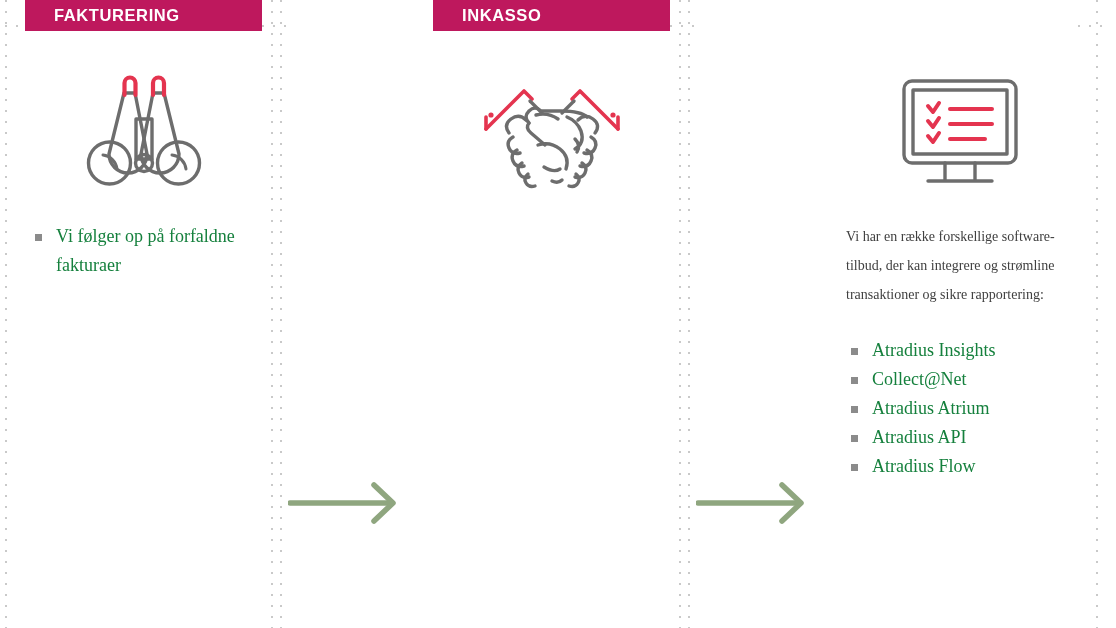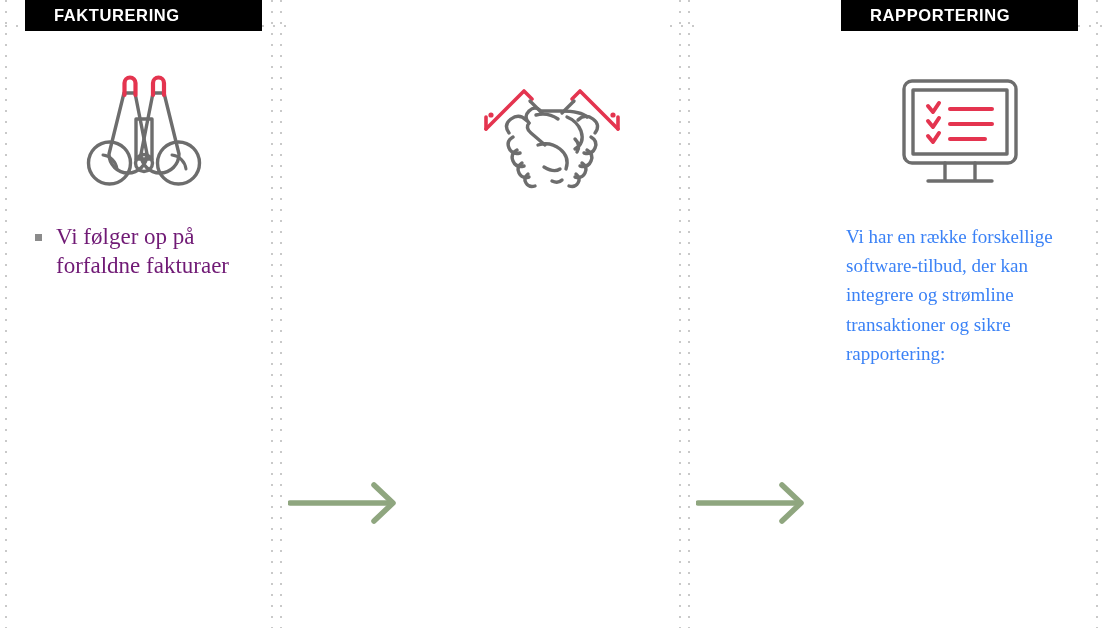--- a/index.html
+++ b/index.html
@@ -43,21 +43,21 @@
   .col-1 { left: 25px; }
   .col-2 { left: 433px; }
   .col-3 { left: 841px; }
 
   .col-header {
     position: absolute;
     top: 0;
     left: 0;
     width: 237px;
     height: 31px;
-    background: #000000;
+    background: #be185d;
     box-sizing: border-box;
   }
   .col-header-label {
     position: absolute;
     left: 29px;
     top: 6px;
     color: #ffffff;
     font-family: "Liberation Sans", "DejaVu Sans", sans-serif;
     font-weight: bold;
     font-size: 16.5px;
@@ -81,38 +81,38 @@
   .col-body {
     position: absolute;
     left: 0;
     width: 237px;
   }
   .col-1 .col-body { top: 222px; }
   .col-2 .col-body { top: 222px; }
   .col-3 .col-body { top: 222px; }
 
   .intro-para {
-    color: #3b82f6;
-    font-size: 19px;
+    color: #404040;
+    font-size: 14px;
     line-height: 29.2px;
     margin: 0 0 0 5px;
     width: 225px;
   }
 
   ul.bullets {
     list-style: none;
     margin: 0;
     padding: 0;
   }
   ul.bullets.spaced { margin-top: 26px; }
 
   ul.bullets li {
     position: relative;
-    color: #701a75;
-    font-size: 23px;
+    color: #15803d;
+    font-size: 18px;
     line-height: 29.2px;
     padding-left: 31px;
     margin: 0;
   }
   ul.bullets li::before {
     content: "";
     position: absolute;
     left: 10px;
     top: 12px;
     width: 7px;
@@ -176,20 +176,23 @@
 
   <div class="col-body">
     <ul class="bullets">
       <li>Vi følger op på forfaldne fakturaer</li>
     </ul>
   </div>
 </div>
 
 <div class="column col-2">
 
+  <div class="col-header">
+    <span class="col-header-label">INKASSO</span>
+  </div>
 
   <div class="icon-zone">
     <svg width="160" height="125" viewBox="0 0 160 125">
 
       <g fill="none" stroke="#e4344f" stroke-width="3.6" stroke-linecap="round" stroke-linejoin="round">
         <path d="M14 58 L22 50 L52 20 L60 28"></path>
         <path d="M14 58 L14 46"></path>
         <path d="M146 58 L138 50 L108 20 L100 28"></path>
         <path d="M146 58 L146 46"></path>
         <circle cx="19" cy="44" r="2.6" fill="#e4344f" stroke="none"></circle>
@@ -226,23 +229,20 @@
         <path d="M72 96 q10 6 16 2"></path>
         <path d="M80 110 q6 3 10 -1"></path>
       </g>
     </svg>
   </div>
 
 </div>
 
 <div class="column col-3">
 
-  <div class="col-header">
-    <span class="col-header-label">RAPPORTERING</span>
-  </div>
 
   <div class="icon-zone">
     <svg width="130" height="125" viewBox="0 0 130 125">
       <g fill="none" stroke="#6d6d6d" stroke-width="3.4" stroke-linecap="round" stroke-linejoin="round">
         <rect x="9" y="10" width="112" height="82" rx="8"></rect>
         <rect x="18" y="19" width="94" height="64"></rect>
         <path d="M50 92 v17 M80 92 v17"></path>
         <path d="M33 110 h64"></path>
       </g>
       <g fill="none" stroke="#e4344f" stroke-width="4" stroke-linecap="round" stroke-linejoin="round">
@@ -252,20 +252,27 @@
         <path d="M55 38 h42"></path>
         <path d="M55 53 h42"></path>
         <path d="M55 68 h35"></path>
       </g>
     </svg>
   </div>
 
   <div class="col-body">
     <p class="intro-para">Vi har en række forskellige software-tilbud, der kan integrere og strømline transaktioner og sikre rapportering:</p>
 
+    <ul class="bullets spaced">
+      <li>Atradius Insights</li>
+      <li>Collect@Net</li>
+      <li>Atradius Atrium</li>
+      <li>Atradius API</li>
+      <li>Atradius Flow</li>
+    </ul>
   </div>
 </div>
 
 <div class="arrow arrow-1">
   <svg width="118" height="48" viewBox="0 0 118 48">
     <g fill="none" stroke="#8fa67f" stroke-width="5.5" stroke-linecap="round" stroke-linejoin="round">
       <path d="M2 24 H104"></path>
       <path d="M86 6 L105 24 L86 42"></path>
     </g>
   </svg>

